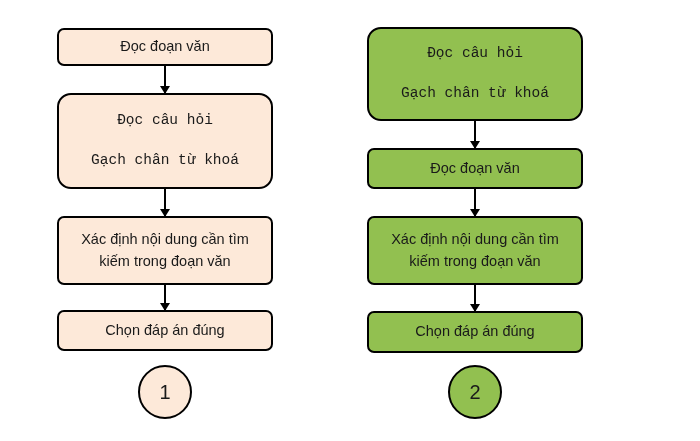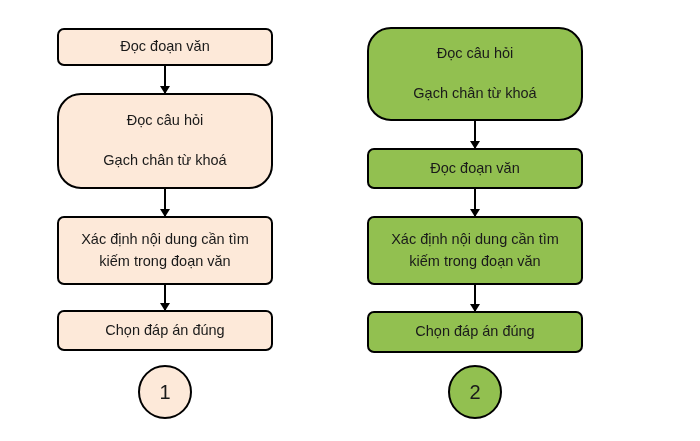--- a/index.html
+++ b/index.html
@@ -13,21 +13,21 @@
     border: 2px solid #000000;
     display: flex; flex-direction: column; justify-content: center;
     text-align: center;
     font-size: 14.5px;
     color: #1a1a1a;
     line-height: 1.5;
   }
   .peach { background: #FDE9D9; }
   .green { background: #92C050; }
   .r-sm { border-radius: 7px; }
-  .r-lg { border-radius: 24px; }
+  .r-lg { border-radius: 14px; font-family: Liberation Mono, monospace; }
   .gap { height: 18px; }
   .arrow {
     position: absolute; width: 2px; background: #000;
   }
   .arrow::after {
     content: ""; position: absolute; left: -4px; bottom: -1px;
     border-left: 5px solid transparent; border-right: 5px solid transparent;
     border-top: 8px solid #000;
   }
   .circle {

